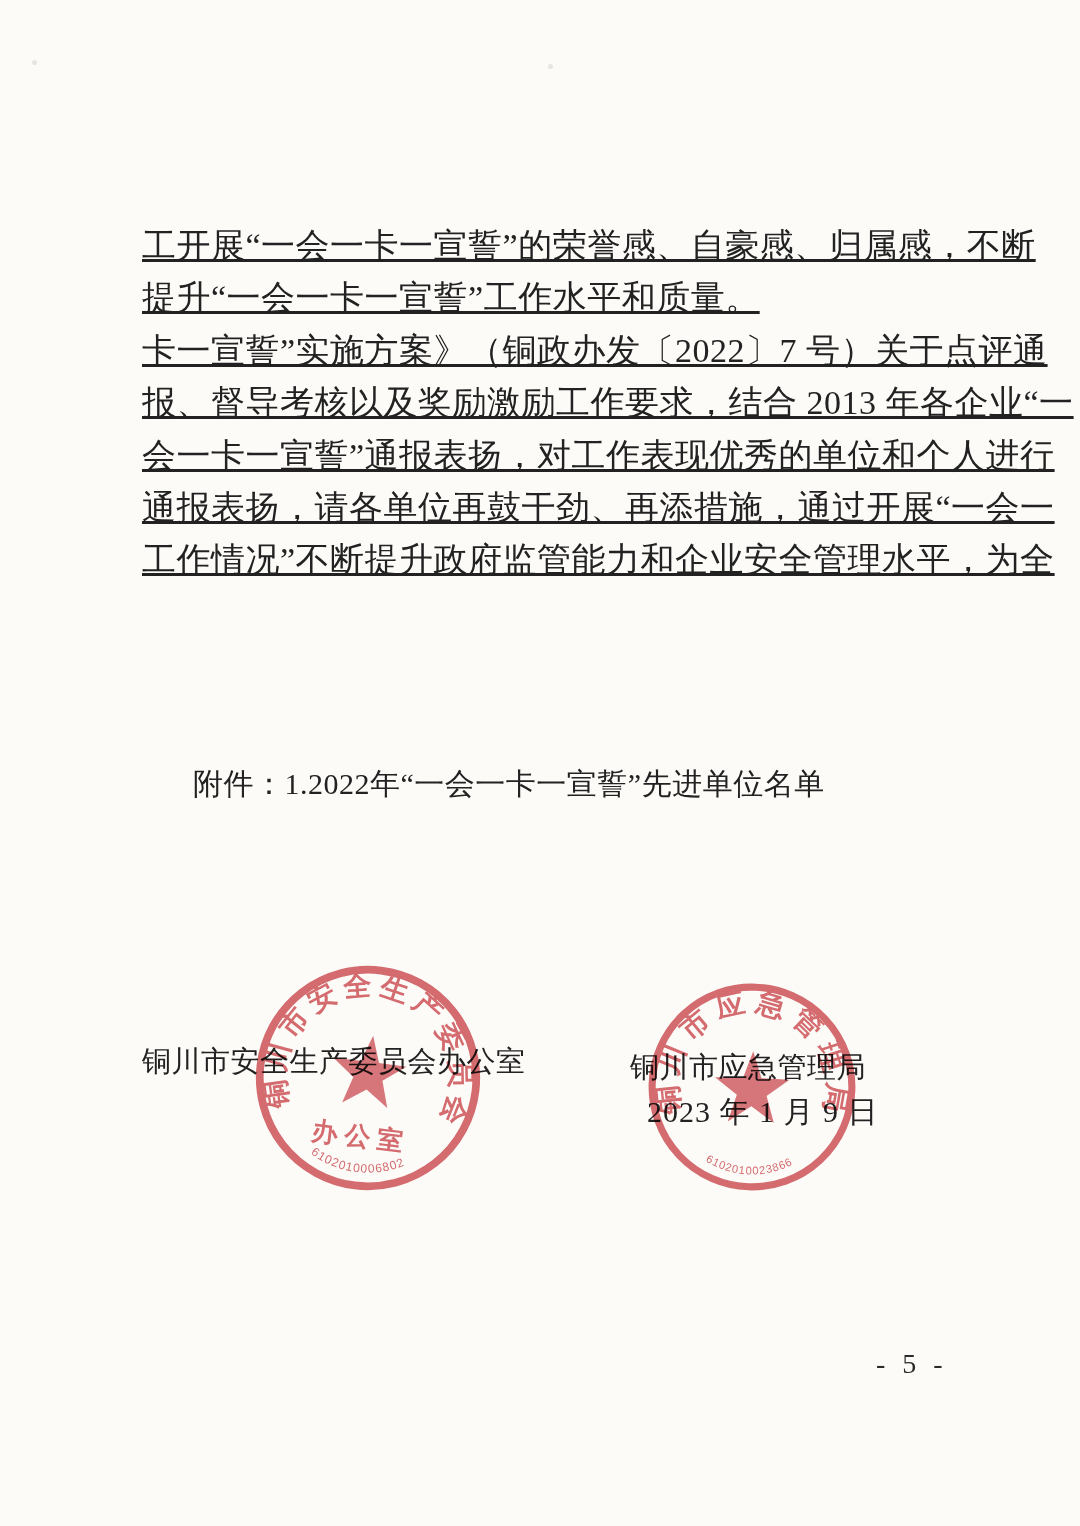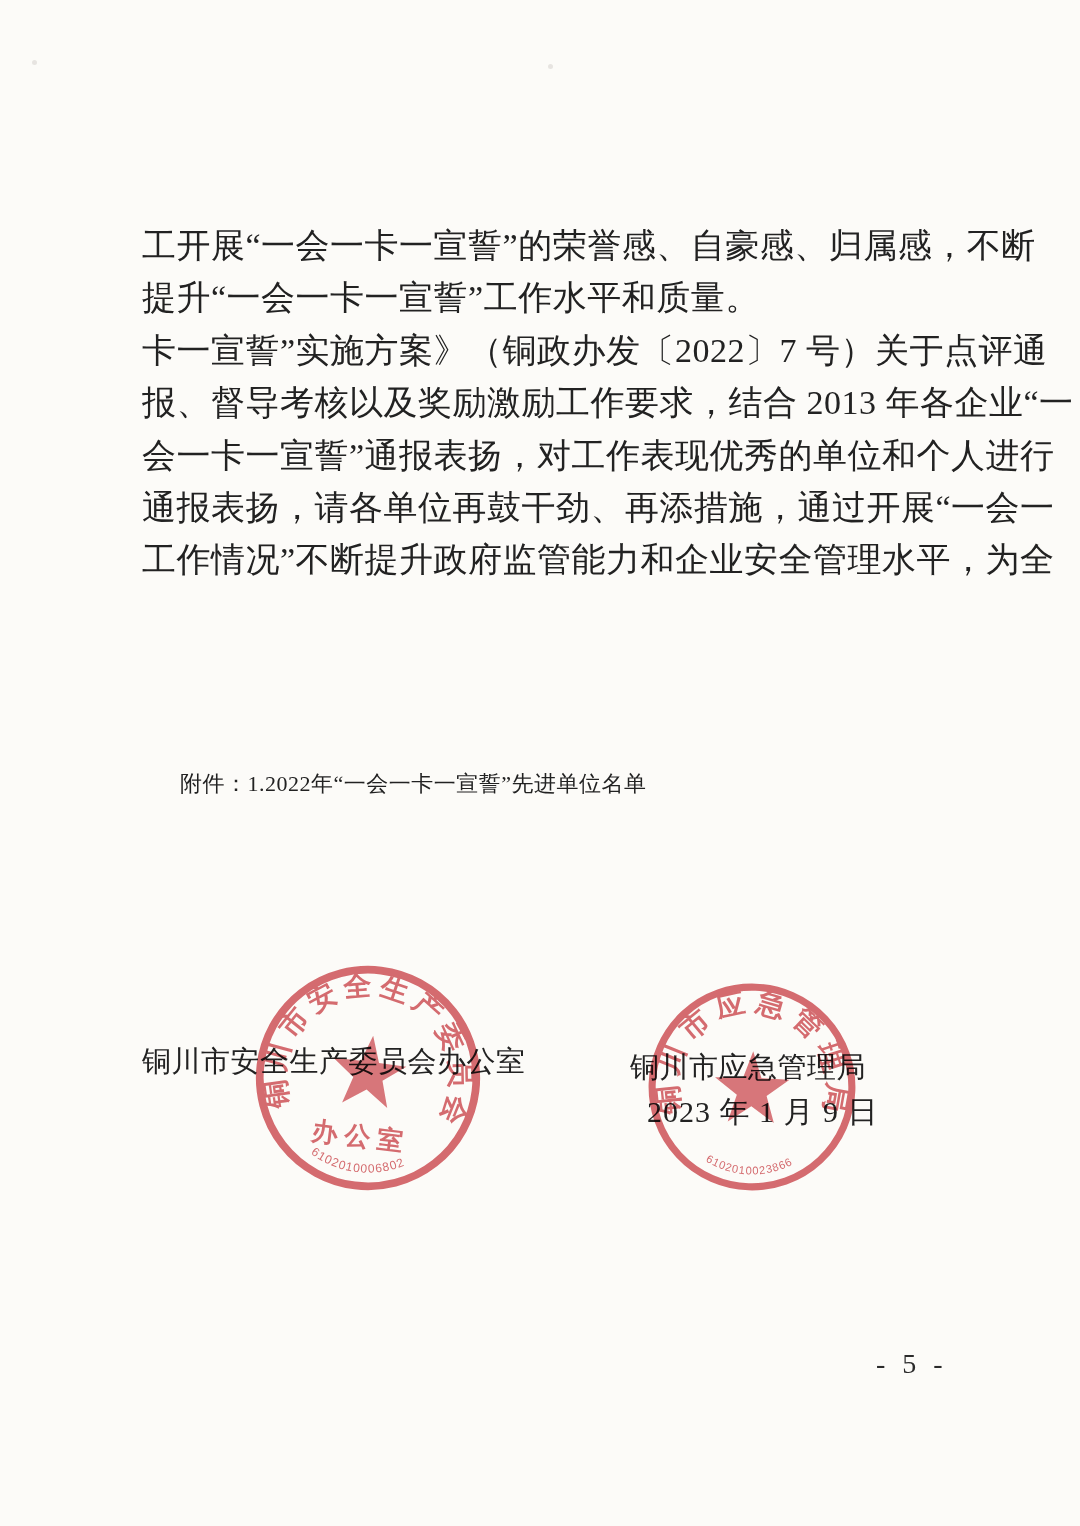--- a/index.html
+++ b/index.html
@@ -17,31 +17,32 @@
   .speck { position: absolute; width: 5px; height: 5px; border-radius: 50%; background: #d9d6d2; opacity: .6; }
 
   .doc-body {
     position: absolute;
     left: 142px;
     top: 220px;
     width: 812px;
     font-size: 34px;
     line-height: 52.4px;
     letter-spacing: 0.5px;
+    text-decoration: underline;
   }
   .bline { text-align: justify; text-align-last: justify; height: 52.4px; white-space: nowrap; }
   .bline.endline { text-align: right; text-align-last: left; }
   .bline.indent { text-indent: 66px; }
 
   .attachment {
     position: absolute;
-    left: 124px;
+    left: 137px;
     top: 756px;
     width: 812px;
-    font-size: 22px;
+    font-size: 30px;
     line-height: 55px;
     letter-spacing: 0.5px;
   }
   .att-line1 { padding-left: 56px; }
   .att-line2 { padding-left: 148px; }
 
   .sig-left-org  { position: absolute; left: 142px; top: 1042px; font-size: 29px; letter-spacing: 0.5px; }
   .sig-right-org { position: absolute; left: 630px; top: 1048px; font-size: 29px; letter-spacing: 0.5px; }
   .sig-date      { position: absolute; left: 647px; top: 1092px; font-size: 30px; letter-spacing: 1px; }
 

